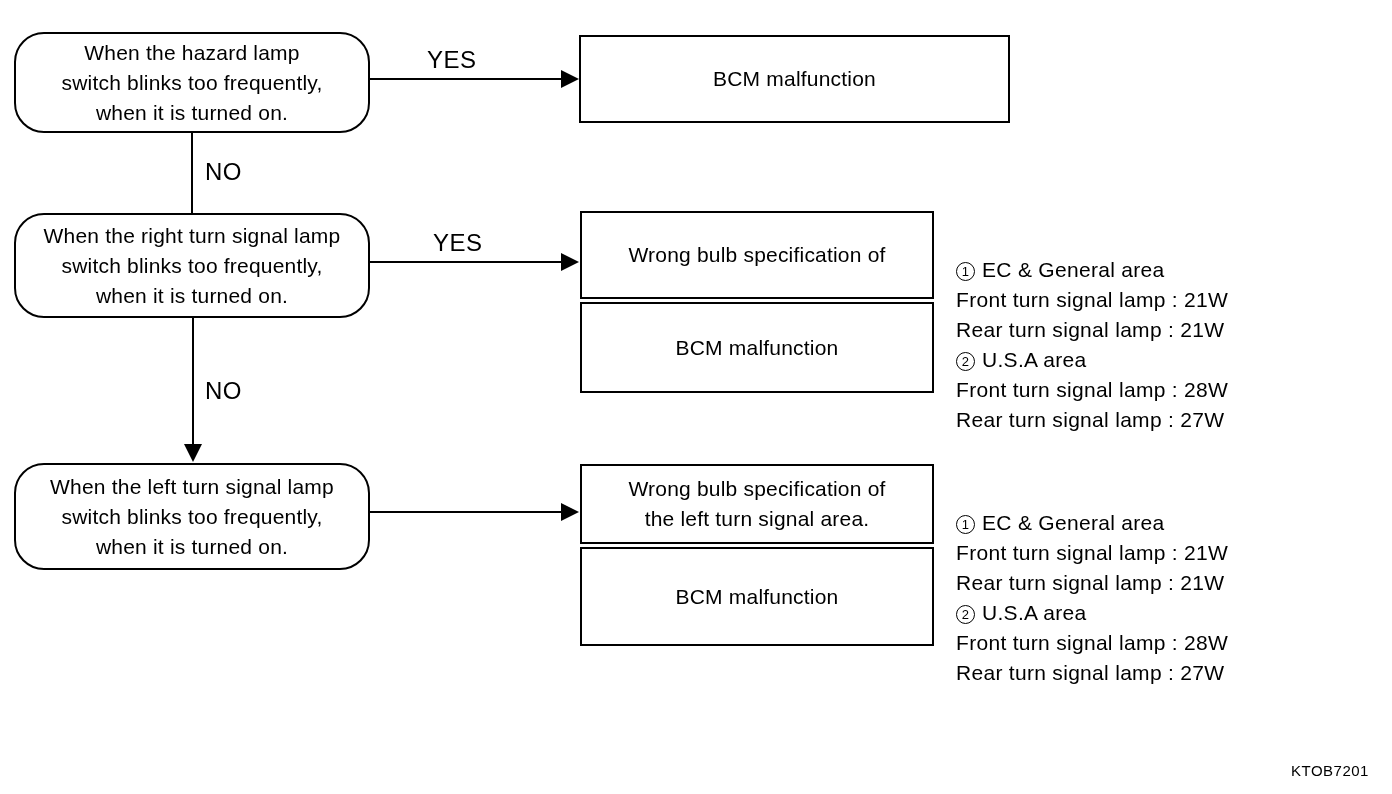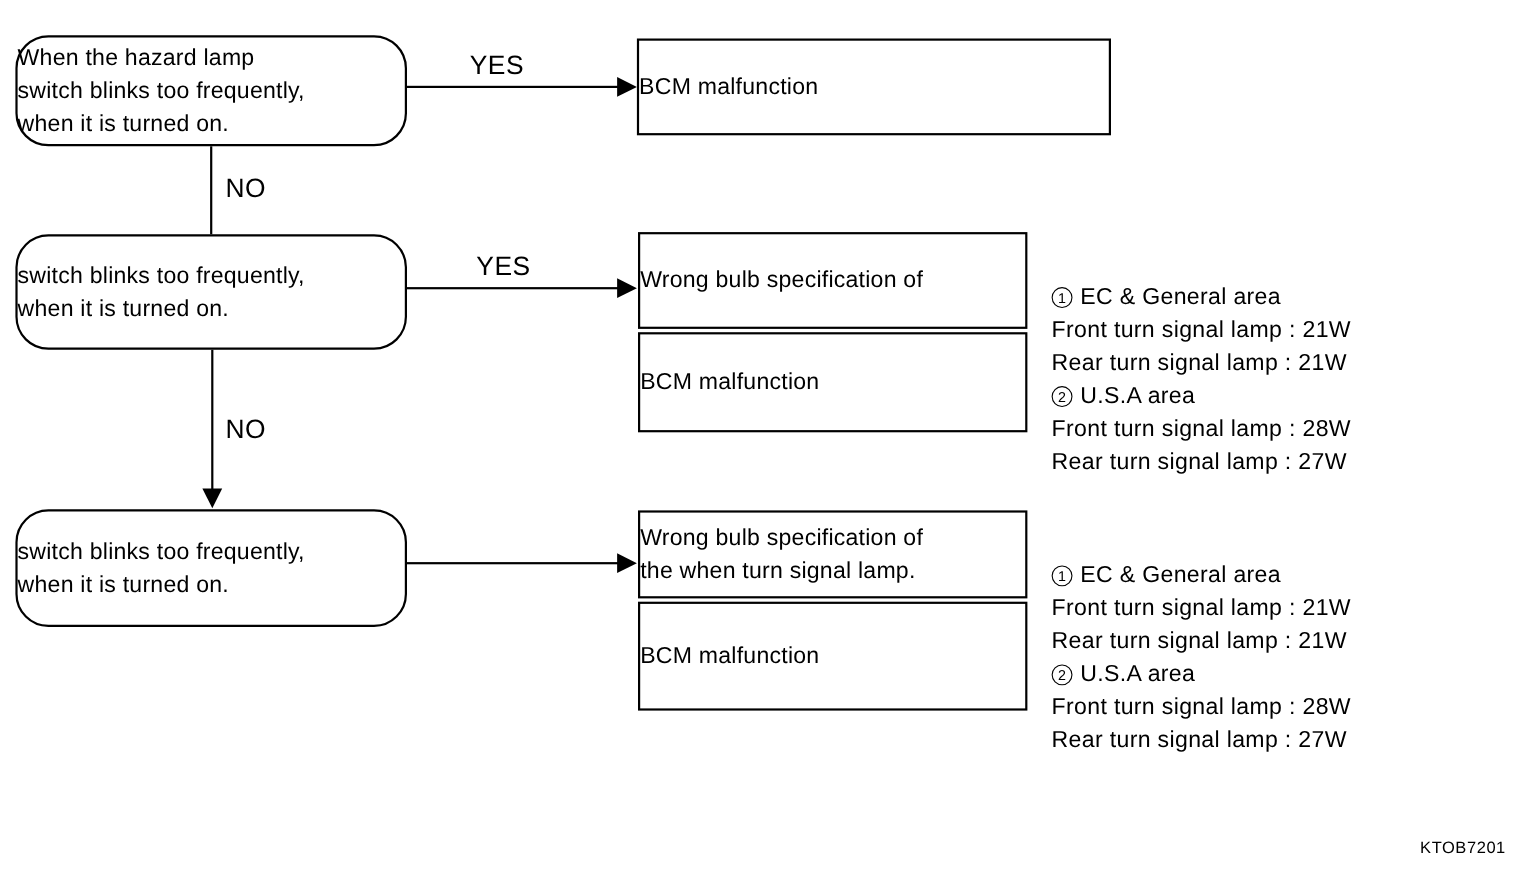--- a/index.html
+++ b/index.html
@@ -15,21 +15,21 @@
     background: #ffffff;
     overflow: hidden;
   }
   .box {
     position: absolute;
     border: 2px solid #000;
     background: #fff;
     box-sizing: border-box;
     display: flex;
     flex-direction: column;
-    align-items: flex-start;
+    align-items: center;
     justify-content: center;
     text-align: center;
     font-size: 21px;
     line-height: 30px;
     letter-spacing: 0.2px;
   }
   .rounded { border-radius: 30px; }
   .hline { position: absolute; height: 2px; background: #000; }
   .vline { position: absolute; width: 2px; background: #000; }
   .arrow-r {
@@ -96,20 +96,21 @@
   <div class="elabel" style="left:427px; top:46px;">YES</div>
 
   <div class="box" style="left:579px; top:35px; width:431px; height:88px;">
     <div>BCM malfunction</div>
   </div>
 
   <div class="vline" style="left:191px; top:133px; height:80px;"></div>
   <div class="elabel" style="left:205px; top:158px;">NO</div>
 
   <div class="box rounded" style="left:14px; top:213px; width:356px; height:105px;">
+    <div>When the right turn signal lamp</div>
     <div>switch blinks too frequently,</div>
     <div>when it is turned on.</div>
   </div>
 
   <div class="hline" style="left:370px; top:261px; width:192px;"></div>
   <div class="arrow-r" style="left:561px; top:253px;"></div>
   <div class="elabel" style="left:433px; top:229px;">YES</div>
 
   <div class="box" style="left:580px; top:211px; width:354px; height:88px;">
     <div>Wrong bulb specification of</div>
@@ -129,30 +130,31 @@
     </div>
     <div class="anno-line">Front turn signal lamp : 28W</div>
     <div class="anno-line">Rear turn signal lamp : 27W</div>
   </div>
 
   <div class="vline" style="left:192px; top:318px; height:128px;"></div>
   <div class="arrow-d" style="left:184px; top:444px;"></div>
   <div class="elabel" style="left:205px; top:377px;">NO</div>
 
   <div class="box rounded" style="left:14px; top:463px; width:356px; height:107px;">
+    <div>When the left turn signal lamp</div>
     <div>switch blinks too frequently,</div>
     <div>when it is turned on.</div>
   </div>
 
   <div class="hline" style="left:370px; top:511px; width:192px;"></div>
   <div class="arrow-r" style="left:561px; top:503px;"></div>
 
   <div class="box" style="left:580px; top:464px; width:354px; height:80px;">
     <div>Wrong bulb specification of</div>
-    <div>the when turn signal lamp.</div>
+    <div>the left turn signal area.</div>
   </div>
   <div class="box" style="left:580px; top:547px; width:354px; height:99px;">
     <div>BCM malfunction</div>
   </div>
 
   <div class="anno" style="left:956px; top:464px;">
     <div class="anno-line">
       <span class="circ">1</span><span>EC &amp; General area</span>
     </div>
     <div class="anno-line">Front turn signal lamp : 21W</div>

